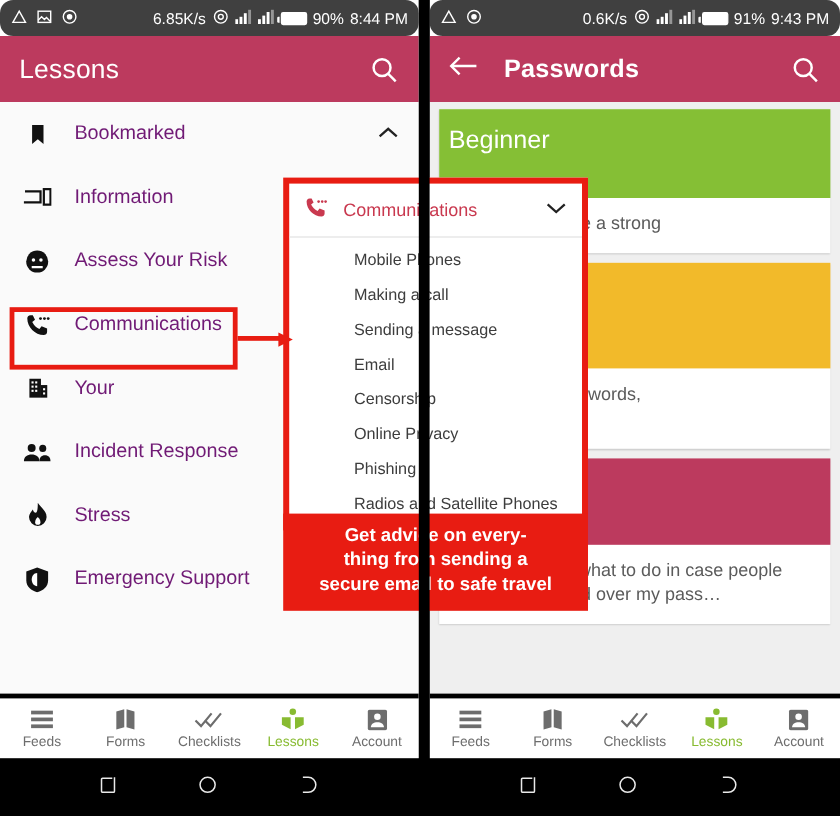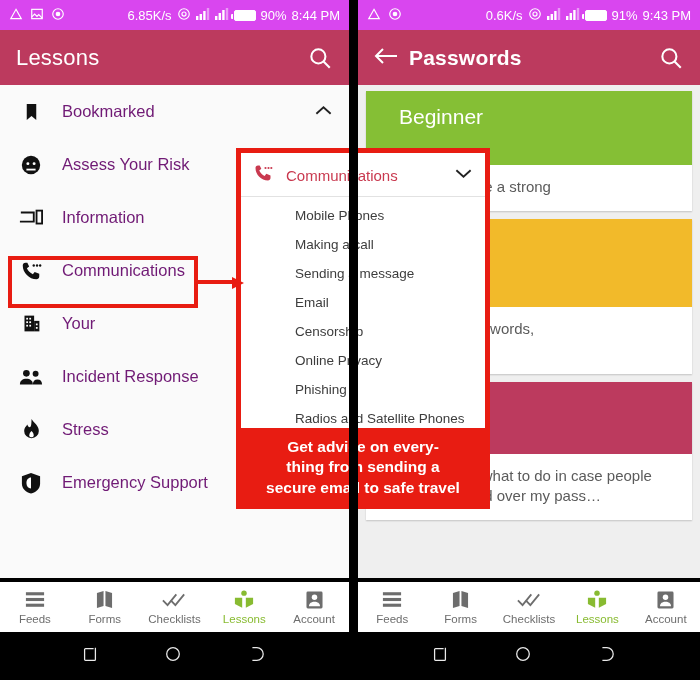--- a/index.html
+++ b/index.html
@@ -23,26 +23,27 @@
     height: 632px;
     overflow: hidden;
     background: #fff;
   }
   .panel.left  { left: 0;   width: 349px; }
   .panel.right { left: 358px; width: 342px; }
 
   
   .statusbar {
     height: 30px;
-    background: #d946ef;
+    background: #404040;
     color: #fff;
     display: flex;
     align-items: center;
     padding: 0 9px;
     font-size: 13px;
+    border-radius: 11px;
   }
   .status-left { display: flex; align-items: center; gap: 7px; }
   .status-right {
     margin-left: auto;
     display: flex;
     align-items: center;
     gap: 5px;
     font-size: 13px;
     white-space: nowrap;
   }
@@ -71,21 +72,21 @@
     display: flex;
     align-items: center;
     padding: 0 16px;
     color: #fff;
   }
   .appbar .title {
     font-size: 22px;
     font-weight: normal;
     letter-spacing: .2px;
   }
-  .appbar.right-bar .title { font-weight: bold; font-size: 21px; margin-left: 11px; }
+  .appbar.right-bar .title { font-weight: bold; font-size: 21px; margin-left: 22px; }
   .back-arrow { font-size: 25px; line-height: 1; width: 24px; }
   .spacer { flex: 1; }
   .search-ic { width: 26px; height: 26px; }
 
   
   .drawer {
     background: #fafafa;
     height: 493px;
     overflow: hidden;
   }
@@ -143,21 +144,21 @@
     height: 493px;
     padding: 6px 8px 0 8px;
     overflow: hidden;
   }
   .card {
     background: #fff;
     margin-bottom: 8px;
     box-shadow: 0 1px 1.5px rgba(0,0,0,.18);
   }
   .card-head {
-    padding: 14px 16px 16px 33px;
+    padding: 14px 16px 16px 8px;
     color: #fff;
     font-size: 21px;
     min-height: 74px;
   }
   .card-body {
     padding: 12px 14px 14px 14px;
     font-size: 15px;
     line-height: 1.35;
     color: #5b5b5b;
   }
@@ -332,38 +333,38 @@
         <span class="lbl">Bookmarked</span>
         <span class="chev">
           <svg width="19" height="13" viewBox="0 0 24 14" fill="none" stroke="#222" stroke-width="2.4">
               <path d="M3 11 L12 3 L21 11"></path>
             </svg>
         </span>
       </div>
 
       <div class="drawer-item">
         <span class="ico">
+          <svg width="24" height="20" viewBox="0 0 26 20" fill="none" stroke="#111" stroke-width="2">
+              <path d="M2 4h14v10H1"></path>
+              <rect x="19" y="2" width="6" height="14"></rect>
+            </svg>
+        </span>
+        <span class="lbl">Information</span>
+      </div>
+
+      <div class="drawer-item">
+        <span class="ico">
           <svg width="22" height="22" viewBox="0 0 24 24" fill="#111">
               <circle cx="12" cy="12" r="10"></circle>
               <circle cx="8.6" cy="10.5" r="1.6" fill="#fff"></circle>
               <circle cx="15.4" cy="10.5" r="1.6" fill="#fff"></circle>
               <path d="M7 16h10v2H7z" fill="#fff"></path>
             </svg>
         </span>
         <span class="lbl">Assess Your Risk</span>
-      </div>
-
-      <div class="drawer-item">
-        <span class="ico">
-          <svg width="24" height="20" viewBox="0 0 26 20" fill="none" stroke="#111" stroke-width="2">
-              <path d="M2 4h14v10H1"></path>
-              <rect x="19" y="2" width="6" height="14"></rect>
-            </svg>
-        </span>
-        <span class="lbl">Information</span>
       </div>
 
       <div class="drawer-item">
         <span class="ico">
           <svg width="22" height="22" viewBox="0 0 24 24" fill="#111">
               <path d="M6 3c-2 0-3 1.5-3 3 0 8 7 15 15 15 1.5 0 3-1 3-3v-3l-5-2-2 2.5c-3-1.5-5-3.5-6.5-6.5L10 7 8 3z"></path>
               <circle cx="15" cy="6" r="1.3"></circle>
               <circle cx="18.6" cy="6" r="1.3"></circle>
               <circle cx="22" cy="6" r="1.3"></circle>
             </svg>

